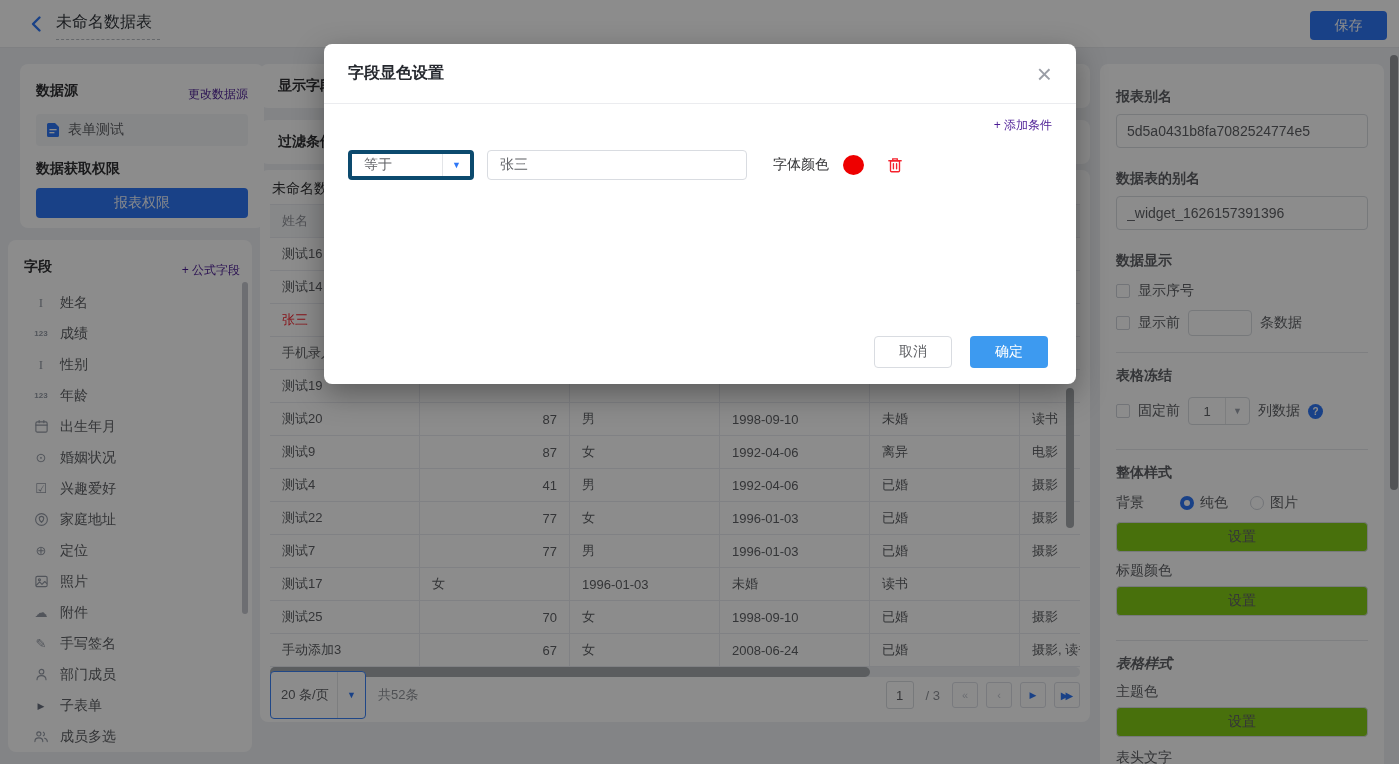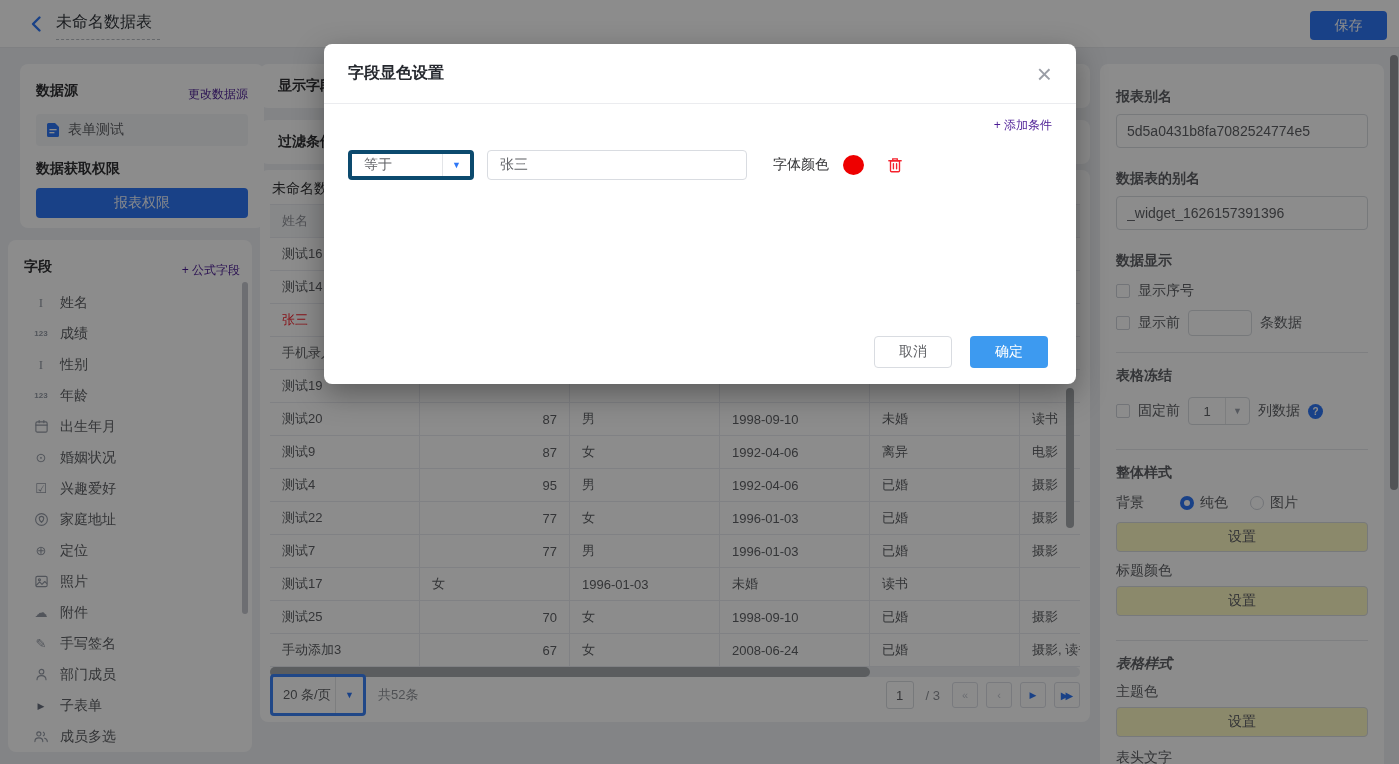--- a/index.html
+++ b/index.html
@@ -42,21 +42,21 @@
   .trow { display:flex; width:900px; height:33px; border-bottom:1px solid #e9ebf0; align-items:stretch; background:#fff; }
   .thead { background:#f6f7fa; }
   .thead .tcell { color:#909399; }
   .tcell { flex:none; width:150px; display:flex; align-items:center; padding:0 12px; font-size:13px; color:#606266; border-right:1px solid #e9ebf0; overflow:hidden; white-space:nowrap; }
   .tcell.c1 { justify-content:flex-end; }
   .tcell.red { color:#f5222d; }
   .hscroll-track { margin-top:0; width:810px; height:10px; background:#edeff2; border-radius:5px; }
   .hscroll-thumb { width:600px; height:10px; background:#a6a9ad; border-radius:5px; cursor:pointer; }
   .vscroll-thumb { position:absolute; right:16px; top:218px; width:8px; height:140px; background:#a6a9ad; border-radius:4px; cursor:pointer; }
   .pager { position:absolute; left:10px; right:10px; bottom:8px; height:38px; display:flex; align-items:center; }
-  .psize { width:96px; height:42px; border:3px solid #3b82f6; border-radius:4px; background:#fff; display:flex; align-items:center; cursor:pointer; }
+  .psize { width:96px; height:48px; border:1px solid #3b82f6; border-radius:4px; background:#fff; display:flex; align-items:center; cursor:pointer; }
   .psize-lb { flex:1; padding-left:10px; font-size:13px; color:#606266; }
   .arrow-seg { width:28px; align-self:stretch; border-left:1px solid #e3e5e8; display:flex; align-items:center; justify-content:center; }
   .arr-dn { font-size:9px; color:#2e77f6; }
   .total-lb { margin-left:12px; font-size:13px; color:#909399; }
   .pager-right { margin-left:auto; display:flex; align-items:center; gap:8px; }
   .page-box { width:28px; height:28px; border:1px solid #d9dce1; border-radius:3px; background:#fff; display:flex; align-items:center; justify-content:center; font-size:13px; color:#606266; }
   .page-total { font-size:13px; color:#909399; margin:0 4px; }
   .nav-btn { width:26px; height:26px; border:1px solid #dcdfe6; border-radius:3px; background:#fdfdfd; display:flex; align-items:center; justify-content:center; font-size:11px; cursor:pointer; padding:0; font-family:inherit; }
   .nav-dis { color:#c3c7cf; }
   .nav-on { color:#2e77f6; }
@@ -71,21 +71,21 @@
   .chk-row { display:flex; align-items:center; gap:8px; }
   .chk { width:14px; height:14px; border:1px solid #cfd3da; border-radius:2px; background:#fff; flex:none; cursor:pointer; }
   .mini-input { width:64px; height:26px; border:1px solid #d9dce1; border-radius:4px; background:#fff; font-family:inherit; padding:0 6px; font-size:13px; color:#606266; }
   .mini-select { width:62px; height:28px; border:1px solid #d9dce1; border-radius:4px; background:#fff; display:flex; align-items:center; cursor:pointer; }
   .mini-select .sel-lb { flex:1; text-align:center; font-size:13px; color:#606266; }
   .mini-select .arrow-seg { width:24px; }
   .mini-select .arr-dn { color:#9da3ad; }
   .help-ic { width:15px; height:15px; border-radius:50%; background:#2e77f6; color:#fff; font-size:10px; font-weight:bold; display:inline-flex; align-items:center; justify-content:center; cursor:pointer; }
   .radio { width:14px; height:14px; border-radius:50%; background:#fff; border:1px solid #cfd3da; flex:none; cursor:pointer; }
   .radio.on { border:4px solid #2e77f6; }
-  .set-btn { width:100%; height:30px; background:#fef9c3; border:1px solid #d9dce1; border-radius:4px; color:#606266; font-size:14px; cursor:pointer; font-family:inherit; }
+  .set-btn { width:100%; height:30px; background:#84cc16; border:1px solid #d9dce1; border-radius:4px; color:#606266; font-size:14px; cursor:pointer; font-family:inherit; }
   .rad-row { display:flex; align-items:center; gap:6px; }
 
   
   .win-scroll { position:absolute; left:1390px; top:55px; width:8px; height:435px; background:#95989d; border-radius:4px; z-index:2; cursor:pointer; }
 
   
   .overlay { position:absolute; inset:0; background:rgba(0,0,0,0.45); z-index:50; }
   .modal { position:absolute; left:324px; top:44px; width:752px; height:340px; background:#fff; border-radius:8px; z-index:60; box-shadow:0 10px 30px rgba(0,0,0,.35); }
   .modal-head { height:60px; border-bottom:1px solid #ebecef; display:flex; align-items:center; padding:0 24px; }
   .modal-title { font-size:16px; color:#25282e; font-weight:bold; }
@@ -325,21 +325,21 @@
         <div class="trow">
           <div class="tcell c0">测试9</div>
           <div class="tcell c1">87</div>
           <div class="tcell c2">女</div>
           <div class="tcell c3">1992-04-06</div>
           <div class="tcell c4">离异</div>
           <div class="tcell c5">电影</div>
         </div>
         <div class="trow">
           <div class="tcell c0">测试4</div>
-          <div class="tcell c1">95</div>
+          <div class="tcell c1">41</div>
           <div class="tcell c2">男</div>
           <div class="tcell c3">1992-04-06</div>
           <div class="tcell c4">已婚</div>
           <div class="tcell c5">摄影</div>
         </div>
         <div class="trow">
           <div class="tcell c0">测试22</div>
           <div class="tcell c1">77</div>
           <div class="tcell c2">女</div>
           <div class="tcell c3">1996-01-03</div>

